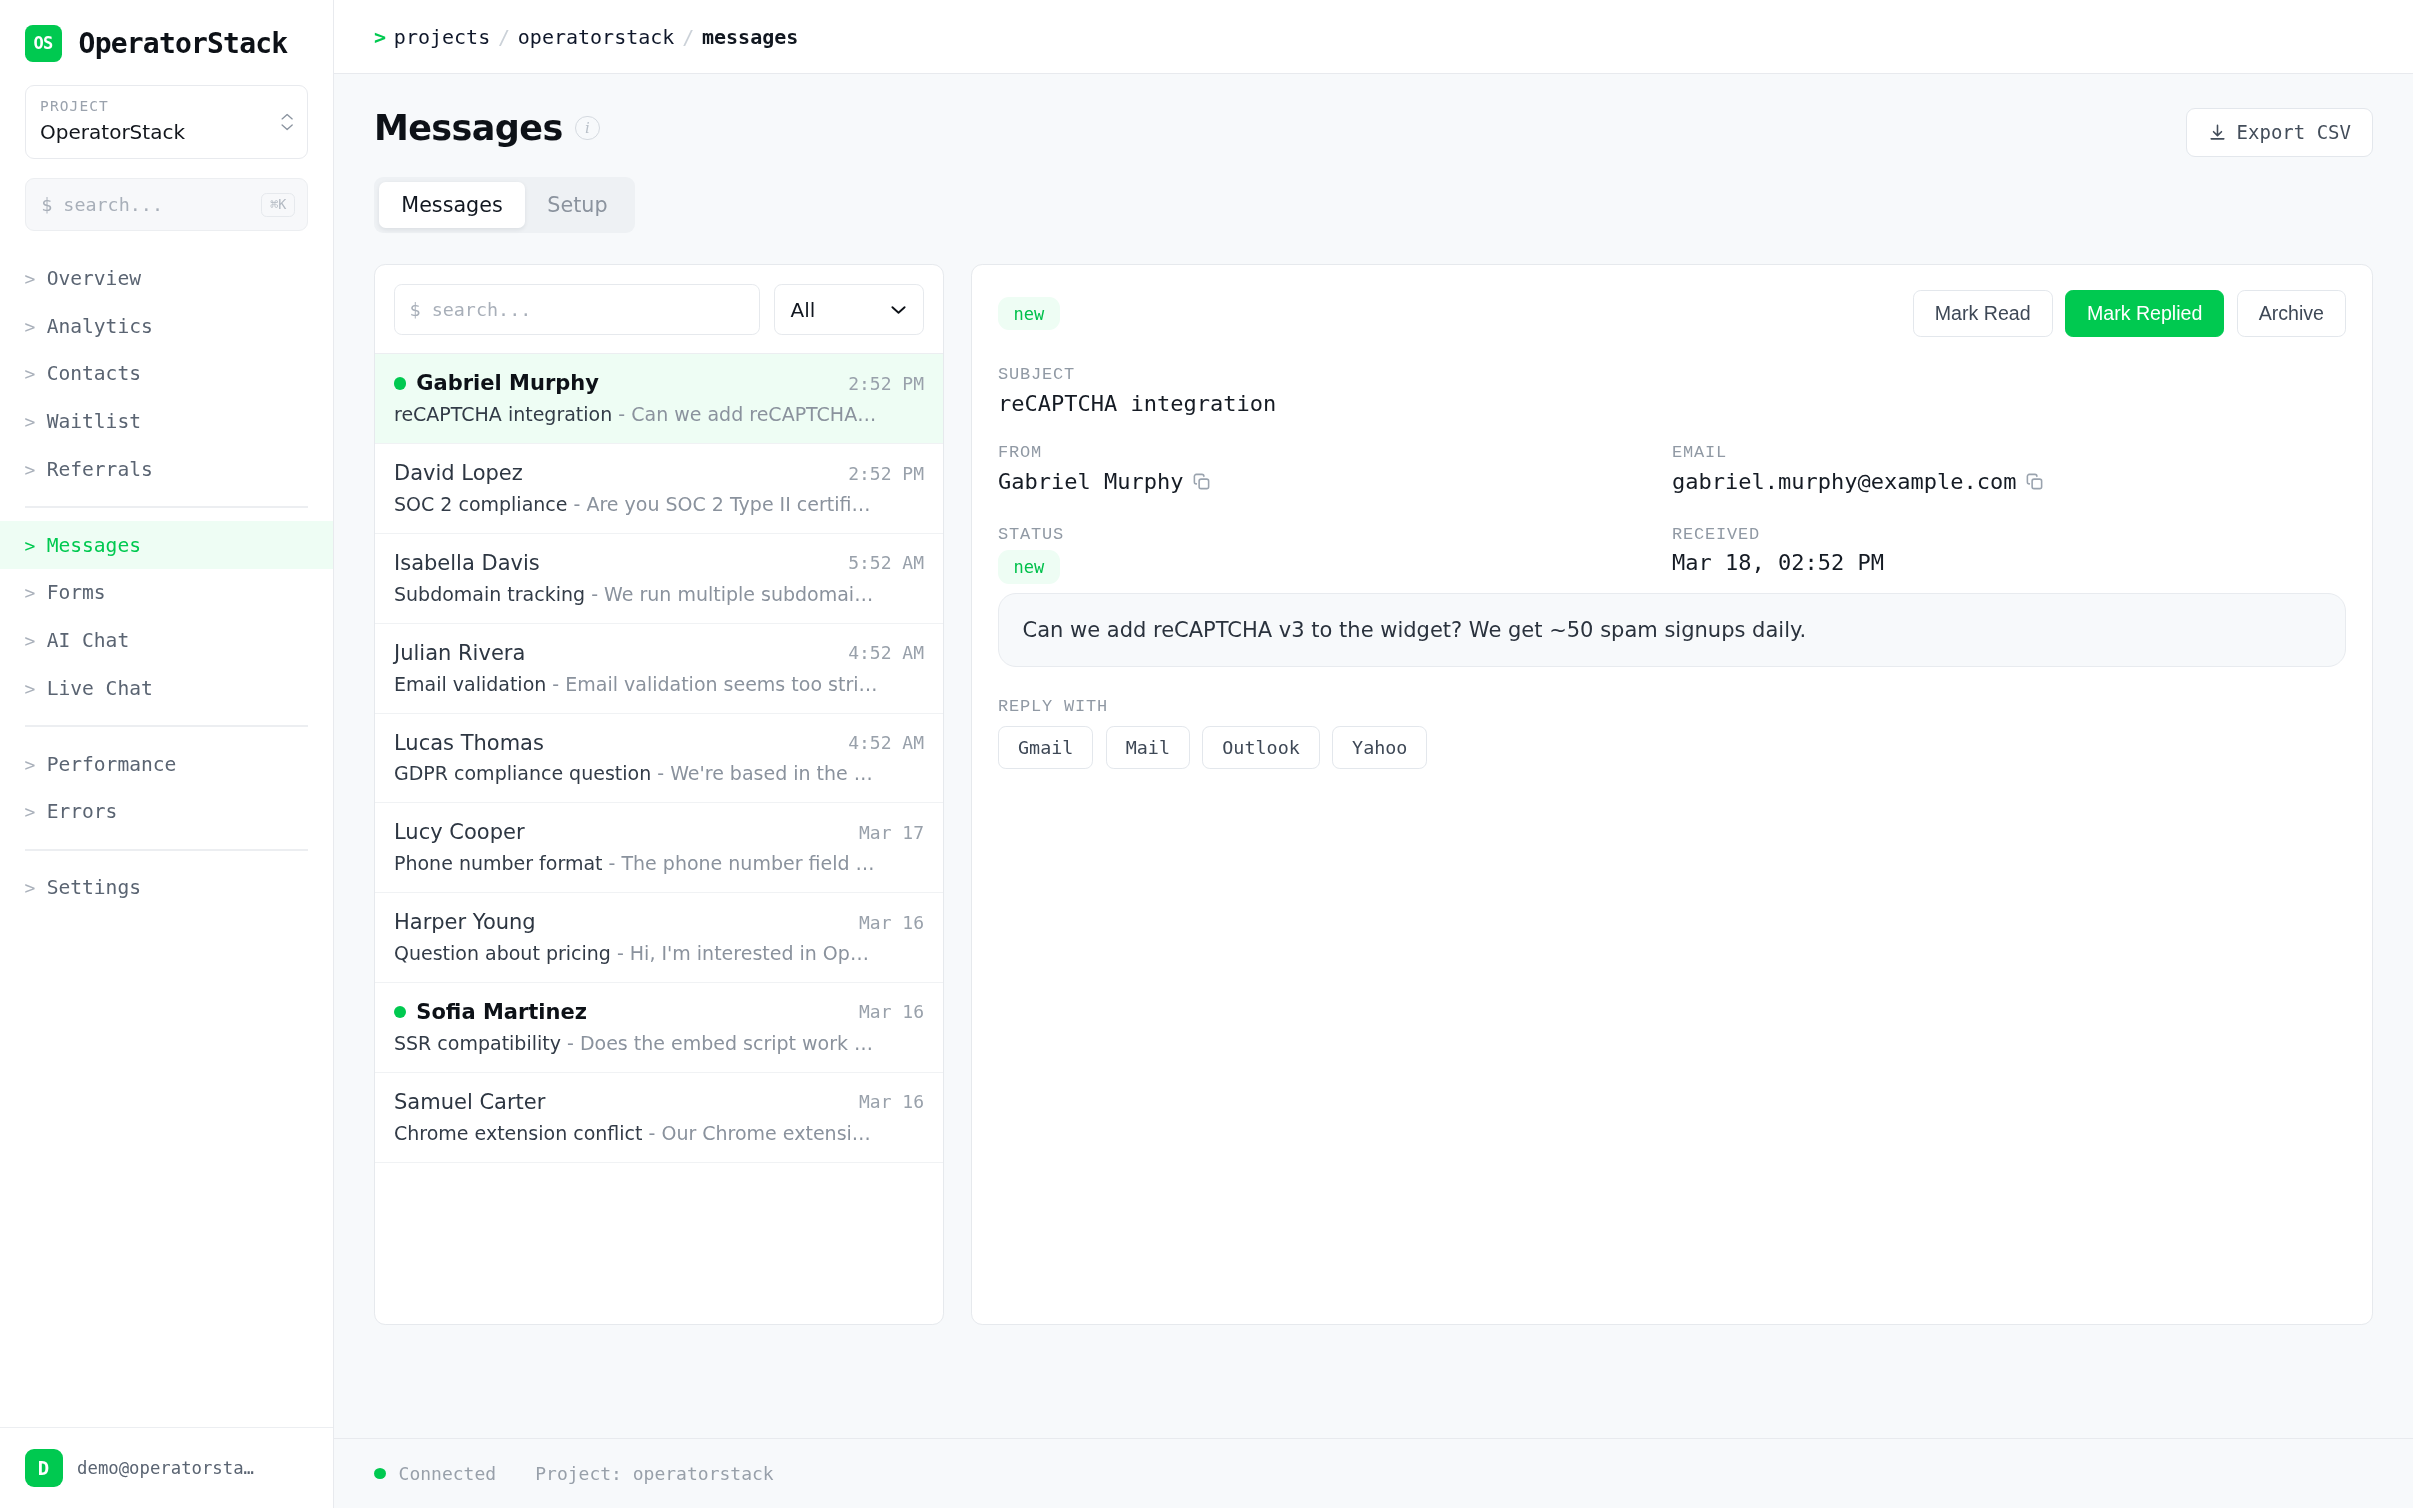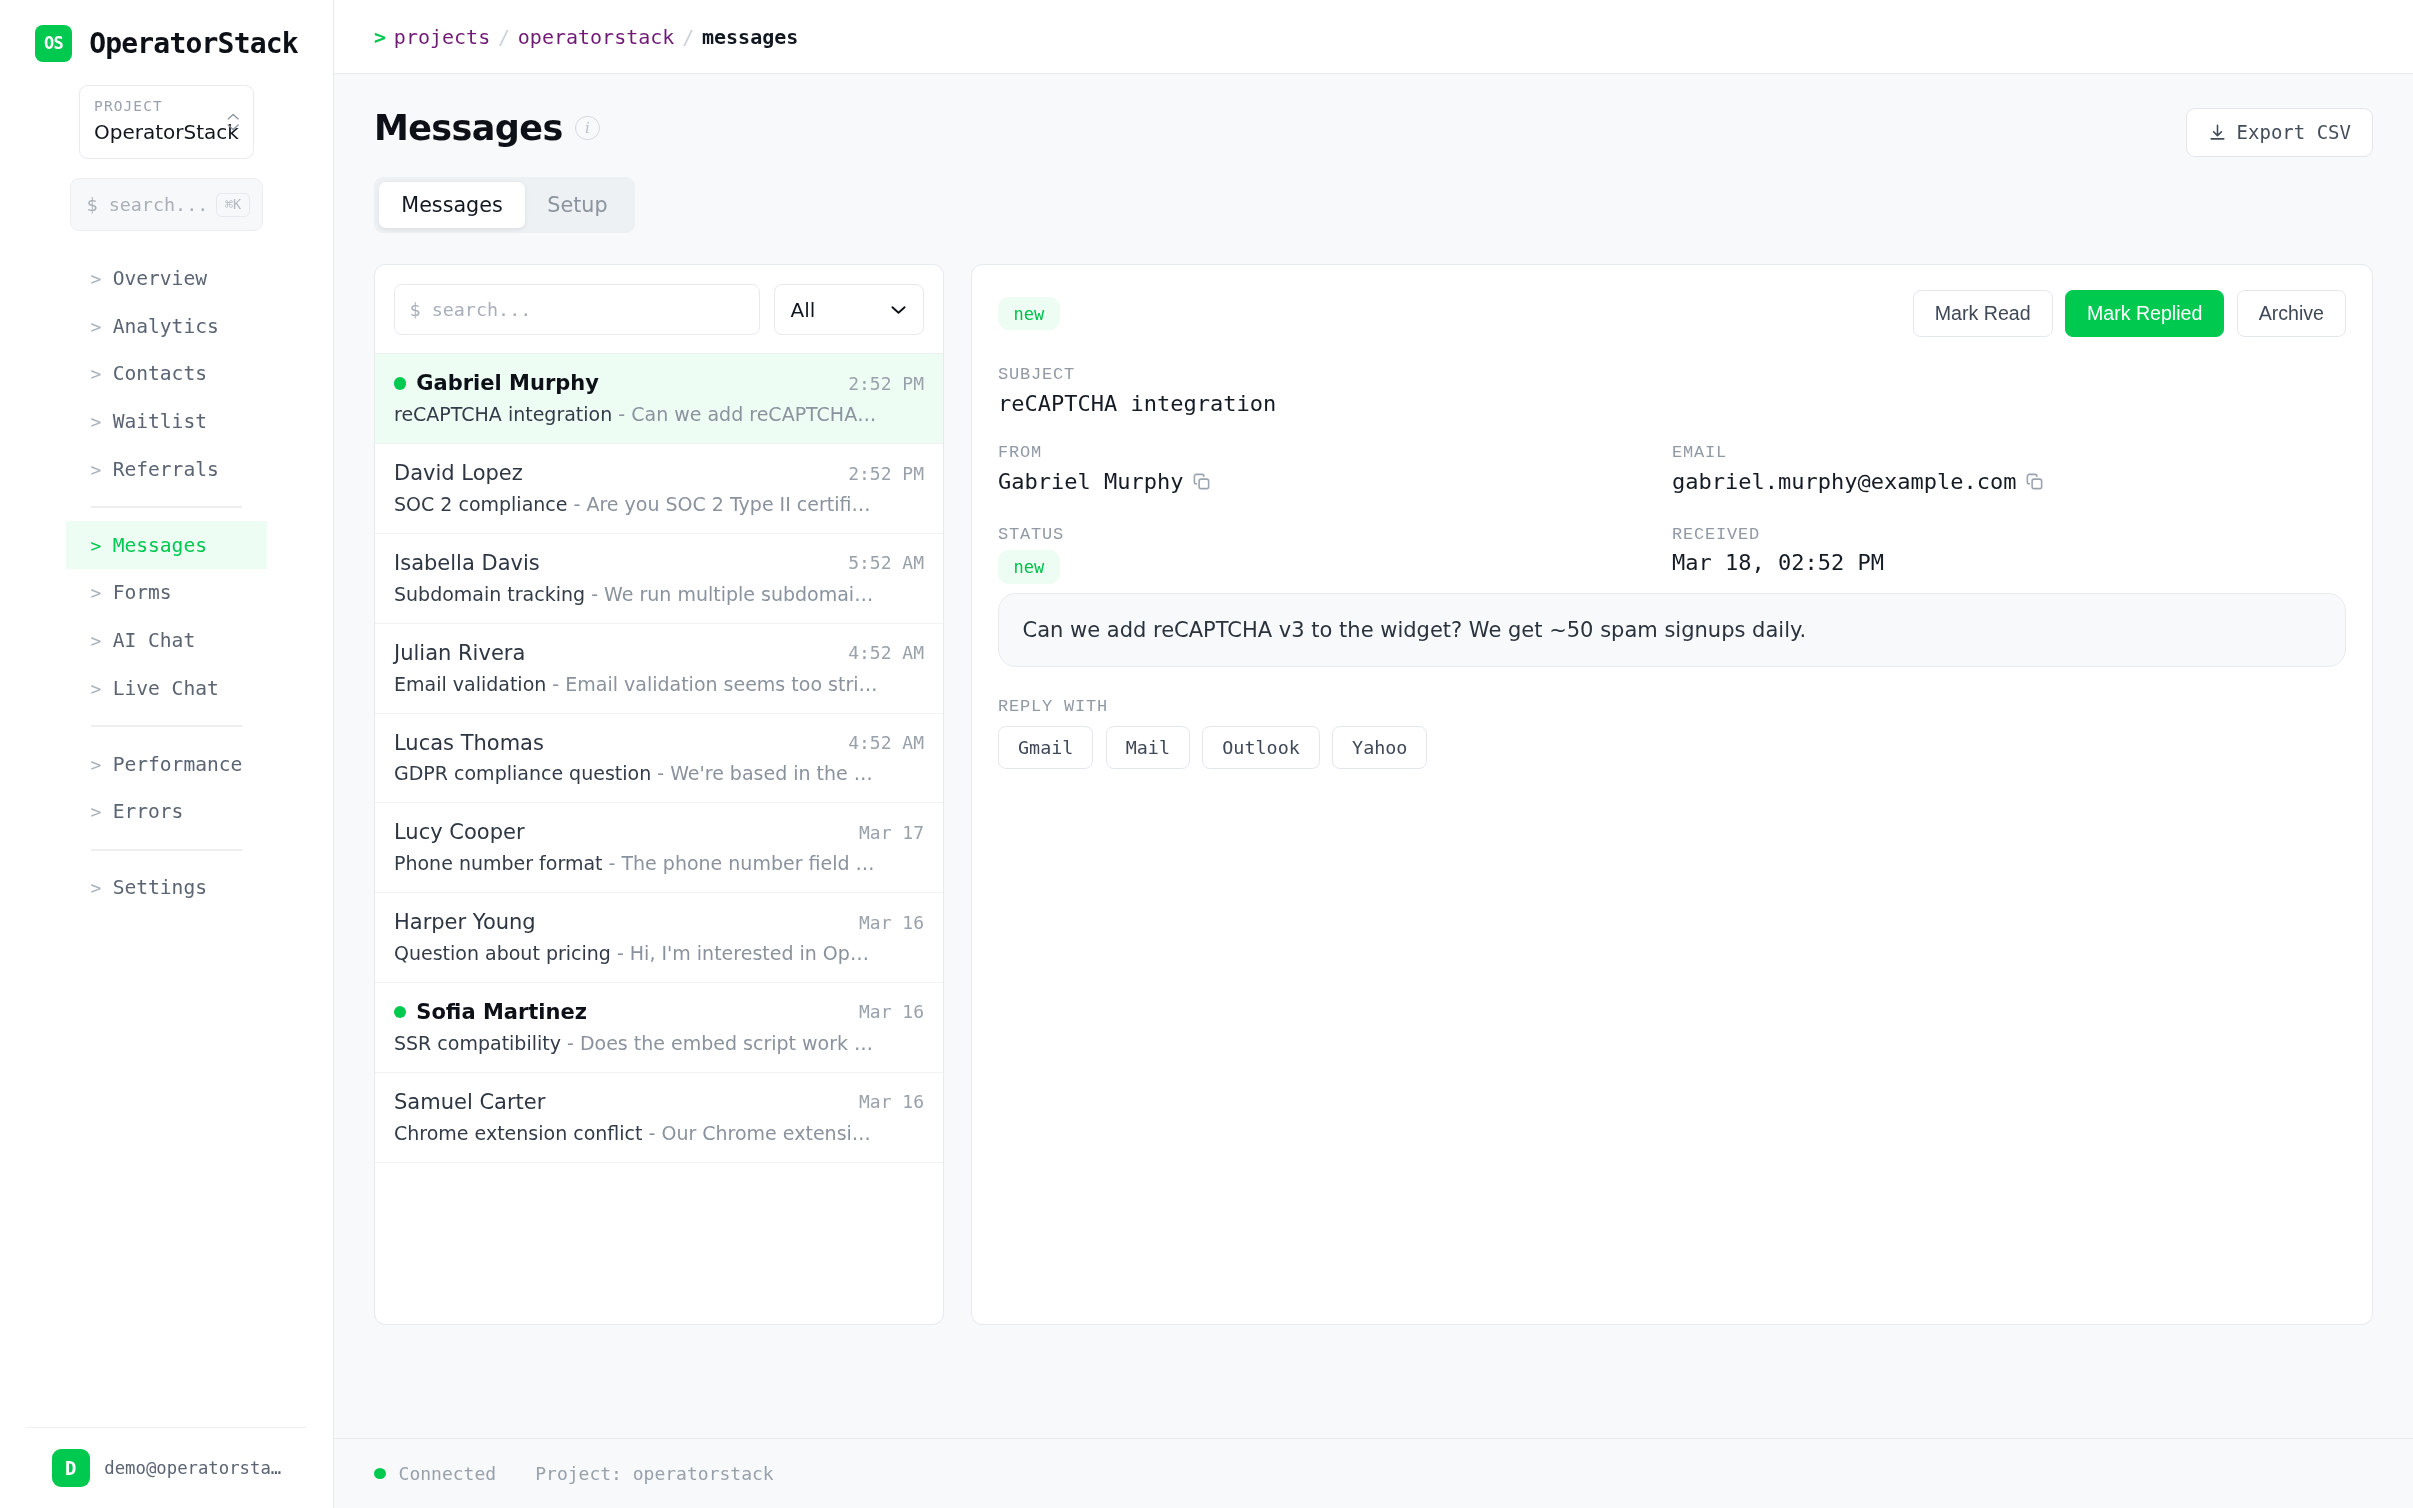--- a/index.html
+++ b/index.html
@@ -11,21 +11,21 @@
   }
   .mono { font-family: "DejaVu Sans Mono", monospace; }
 
   .app { display: flex; width: 2413px; height: 1508px; overflow: hidden; }
 
   
   .sidebar {
     width: 334px; flex: 0 0 334px; height: 1508px;
     background: #ffffff;
     border-right: 1.7px solid #e8eaee;
-    display: flex; flex-direction: column; align-items: center;
+    display: flex; flex-direction: column;
   }
   .brand { display: flex; align-items: center; gap: 17px; padding: 24.6px 24.6px 19px 24.6px; }
   .brand-logo {
     width: 37px; height: 37px; border-radius: 7.8px;
     background: #00c950; color: #fff;
     display: flex; align-items: center; justify-content: center;
     font-family: "DejaVu Sans Mono", monospace;
     font-size: 17px; font-weight: 700; letter-spacing: -0.6px;
   }
   .brand-name { font-size: 28px; font-weight: 700; color: #0d1117; font-family: "DejaVu Sans Mono", monospace; letter-spacing: -0.8px; }
@@ -80,21 +80,21 @@
   
   .main { flex: 1; display: flex; flex-direction: column; height: 1508px; min-width: 0; }
 
   .topbar {
     height: 74px; flex: 0 0 74px; background: #ffffff;
     border-bottom: 1.7px solid #e8eaee;
     display: flex; align-items: center; padding: 0 34px 0 40px;
   }
   .crumb { font-size: 20px; font-family: "DejaVu Sans Mono", monospace; display: flex; align-items: center; gap: 7.8px; }
   .crumb .gt { color: #00c950; font-weight: 700; }
-  .crumb .dim { color: #701a75; }
+  .crumb .dim { color: #0f172a; }
   .crumb .sl { color: #cbd1d8; }
   .crumb .cur { color: #111720; font-weight: 700; }
 
   .content { flex: 1; background: #f7f9fb; padding: 34px 40px 0 40px; min-height: 0; display: flex; flex-direction: column; }
 
   .page-head { display: flex; align-items: flex-start; justify-content: space-between; }
   .page-title-row { display: flex; align-items: center; gap: 12.3px; }
   .page-title { font-size: 35px; font-weight: 700; color: #0d1117; letter-spacing: -0.6px; }
   .info-icon {
     width: 24.6px; height: 24.6px; border-radius: 50%; border: 1.7px solid #d5dae0;

